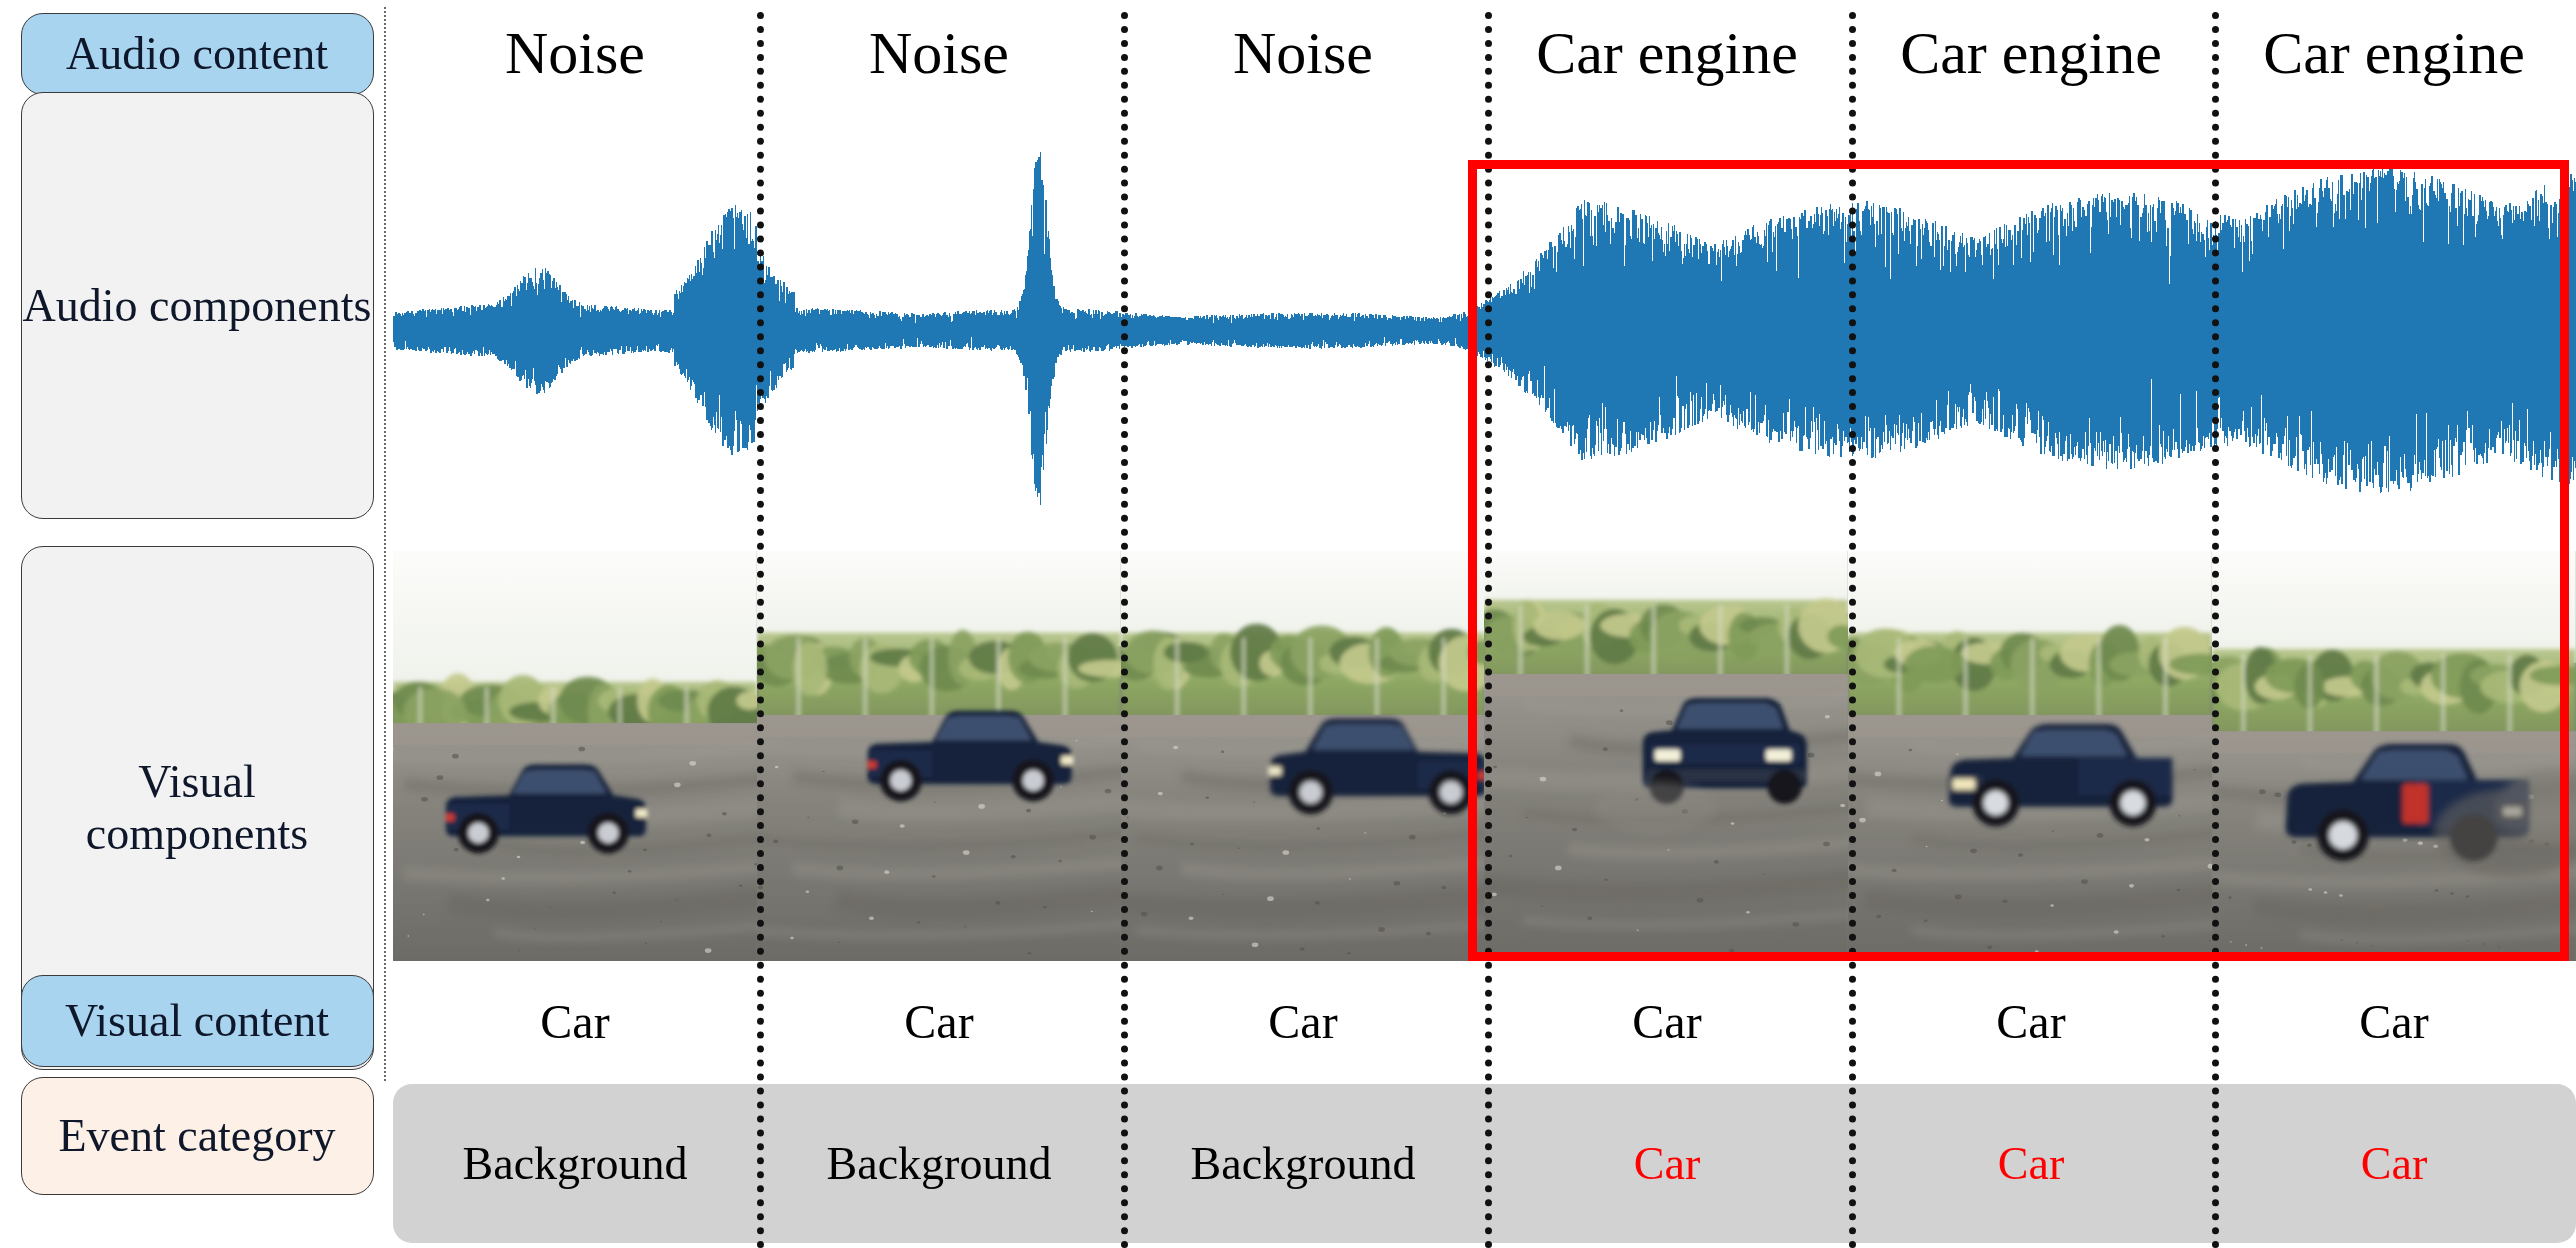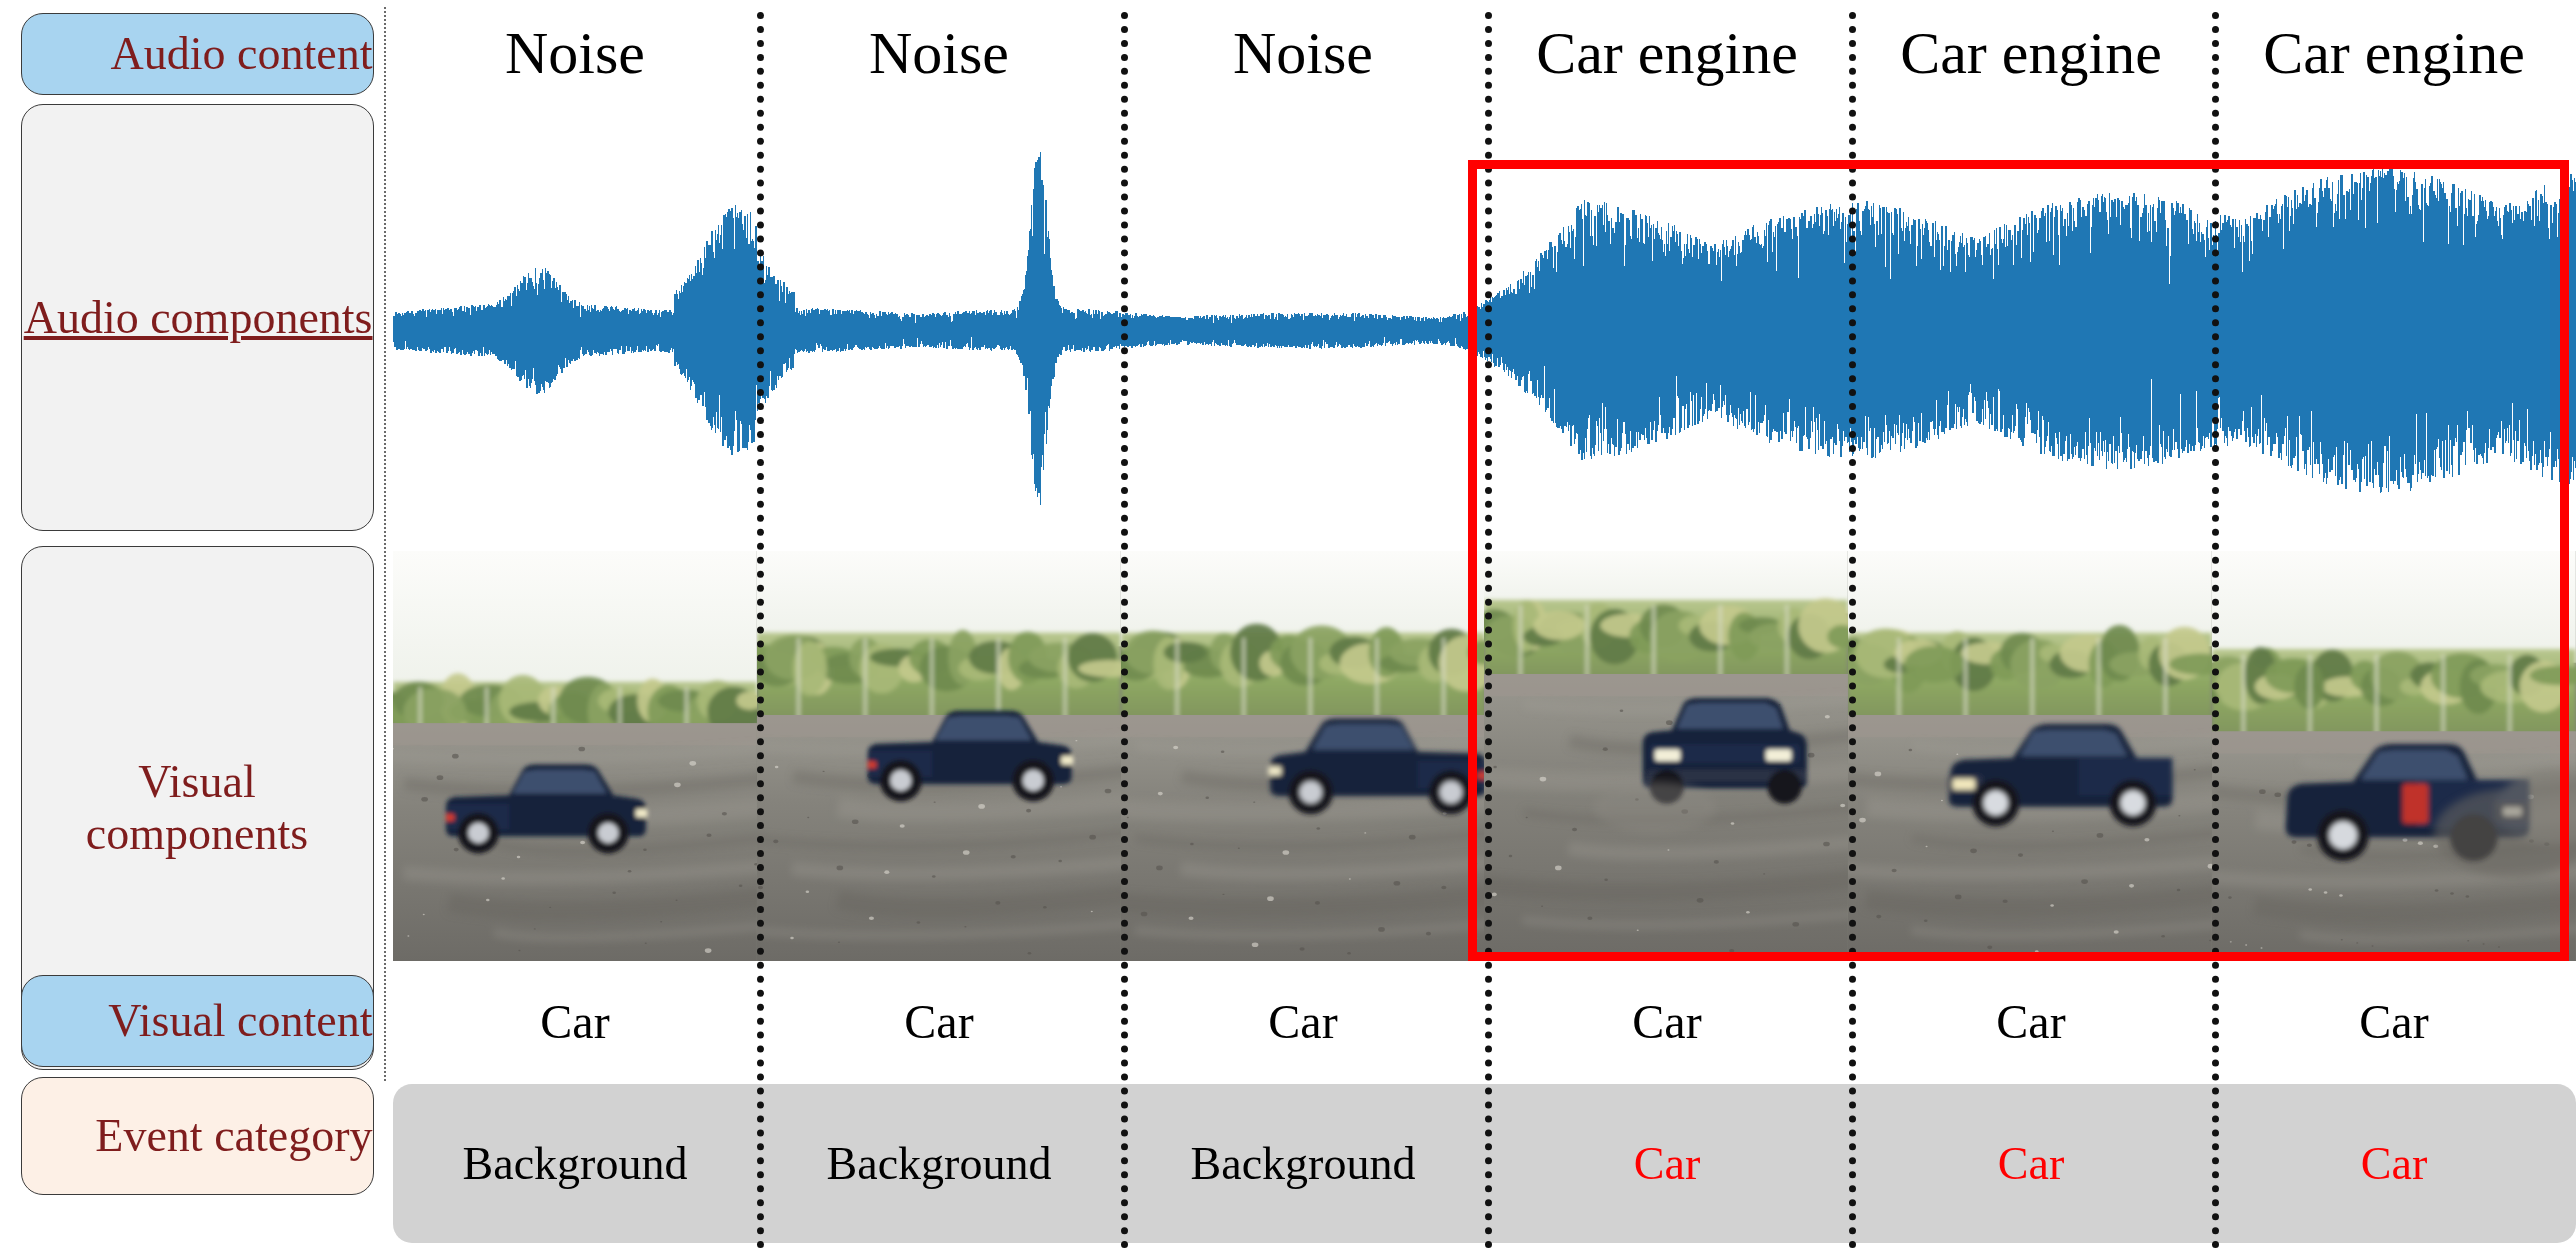--- a/index.html
+++ b/index.html
@@ -2,25 +2,25 @@
 <html style="font-size:13.7px"><head>
 <meta charset="utf-8">
 <style>
   html,body{margin:0;padding:0;background:#fff;}
   body{width:2576px;height:1249px;position:relative;overflow:hidden;
        font-family:"Liberation Serif","DejaVu Serif",serif;}
 
   
   #label-col{position:absolute;left:8.5px;top:0;width:377px;height:1249px;}
   .lbl{position:absolute;left:12px;width:353px;
-       display:flex;align-items:center;justify-content:flex-end;text-align:center;
+       display:flex;align-items:center;justify-content:center;text-align:center;
        border:1.7px solid #3b3b3b;border-radius:22px;
-       font-size:46px;color:#7f1d1d;line-height:1.12;box-sizing:border-box;}
+       font-size:46px;color:#0f172a;line-height:1.12;box-sizing:border-box;}
   #lbl-audio-content{top:12.8px;height:82px;background:#a8d4f0;}
-  #lbl-audio-components{top:104px;height:427px;background:#f2f2f2;text-decoration:underline;}
+  #lbl-audio-components{top:92px;height:427px;background:#f2f2f2;}
   #lbl-visual-components{top:546px;height:524px;background:#f2f2f2;}
   #lbl-visual-content{top:975px;height:92px;background:#a8d4f0;}
   #lbl-event-category{top:1077px;height:118px;background:#fdf0e6;}
 
   
   #label-sep{position:absolute;left:384px;top:6.8px;width:0;height:1074px;
              border-left:2.6px dotted #6a6a6a;}
 
   
   #grid{position:absolute;left:393px;top:0;width:2183px;height:1249px;}

